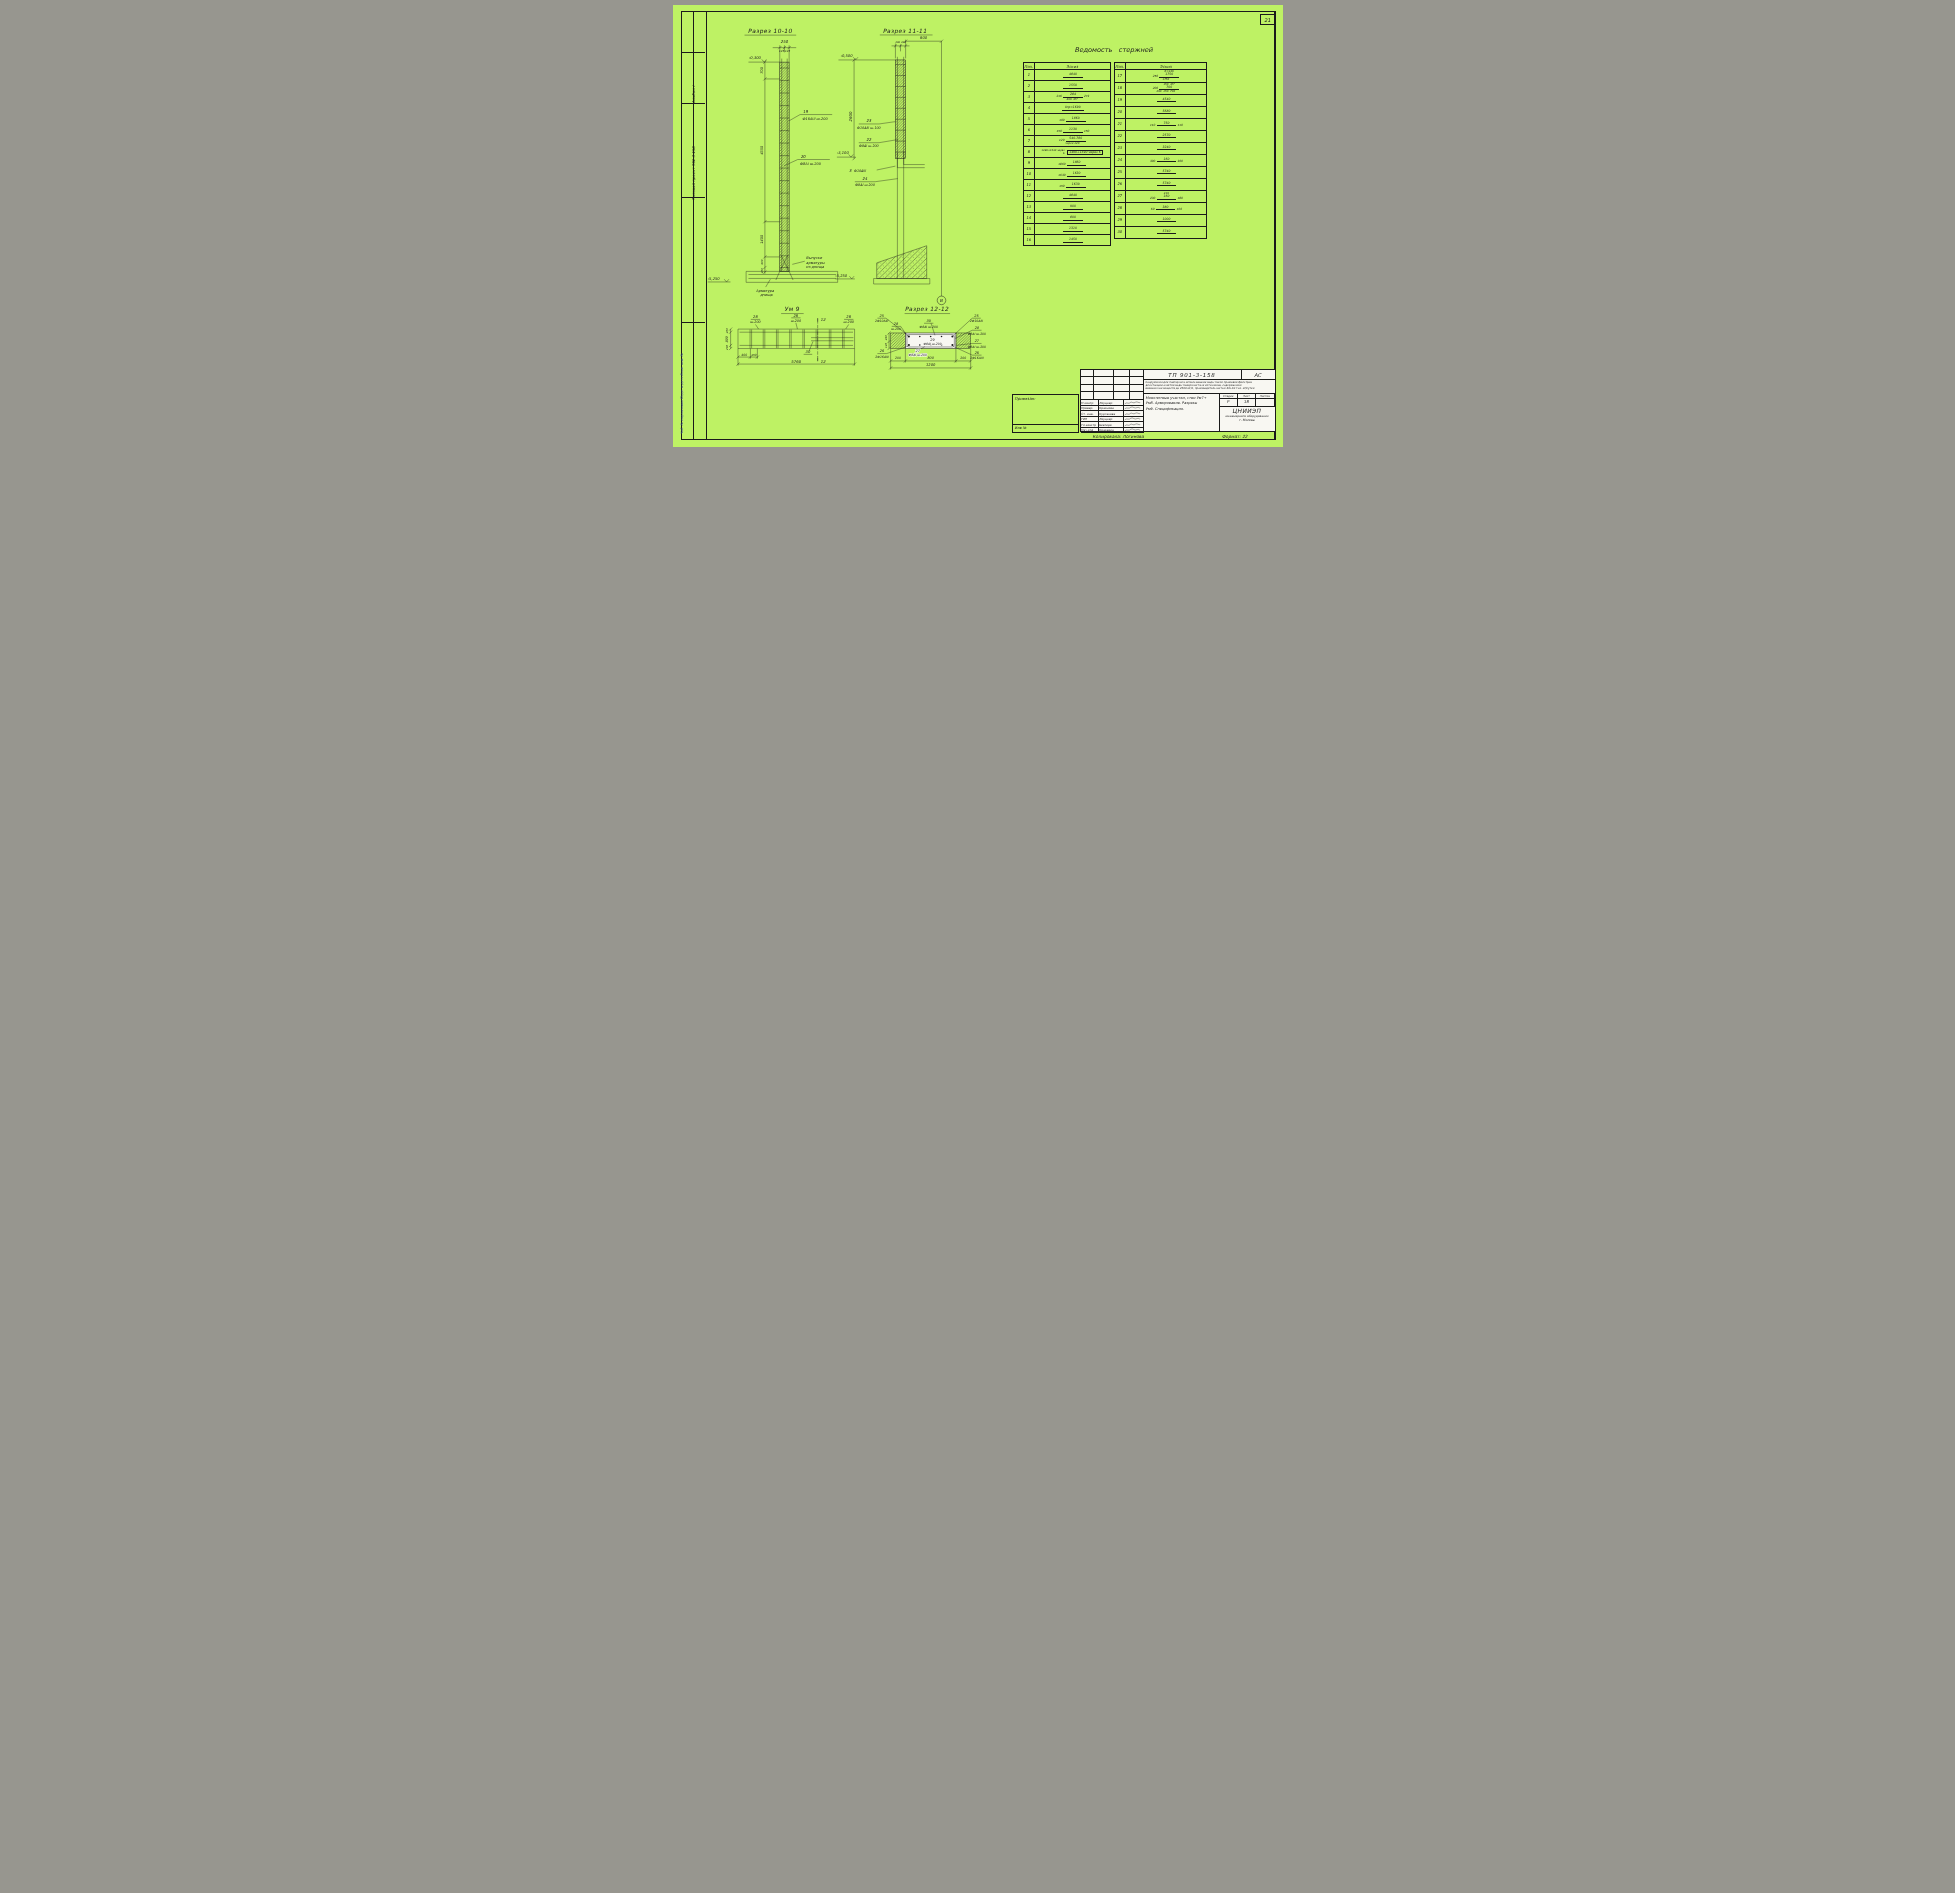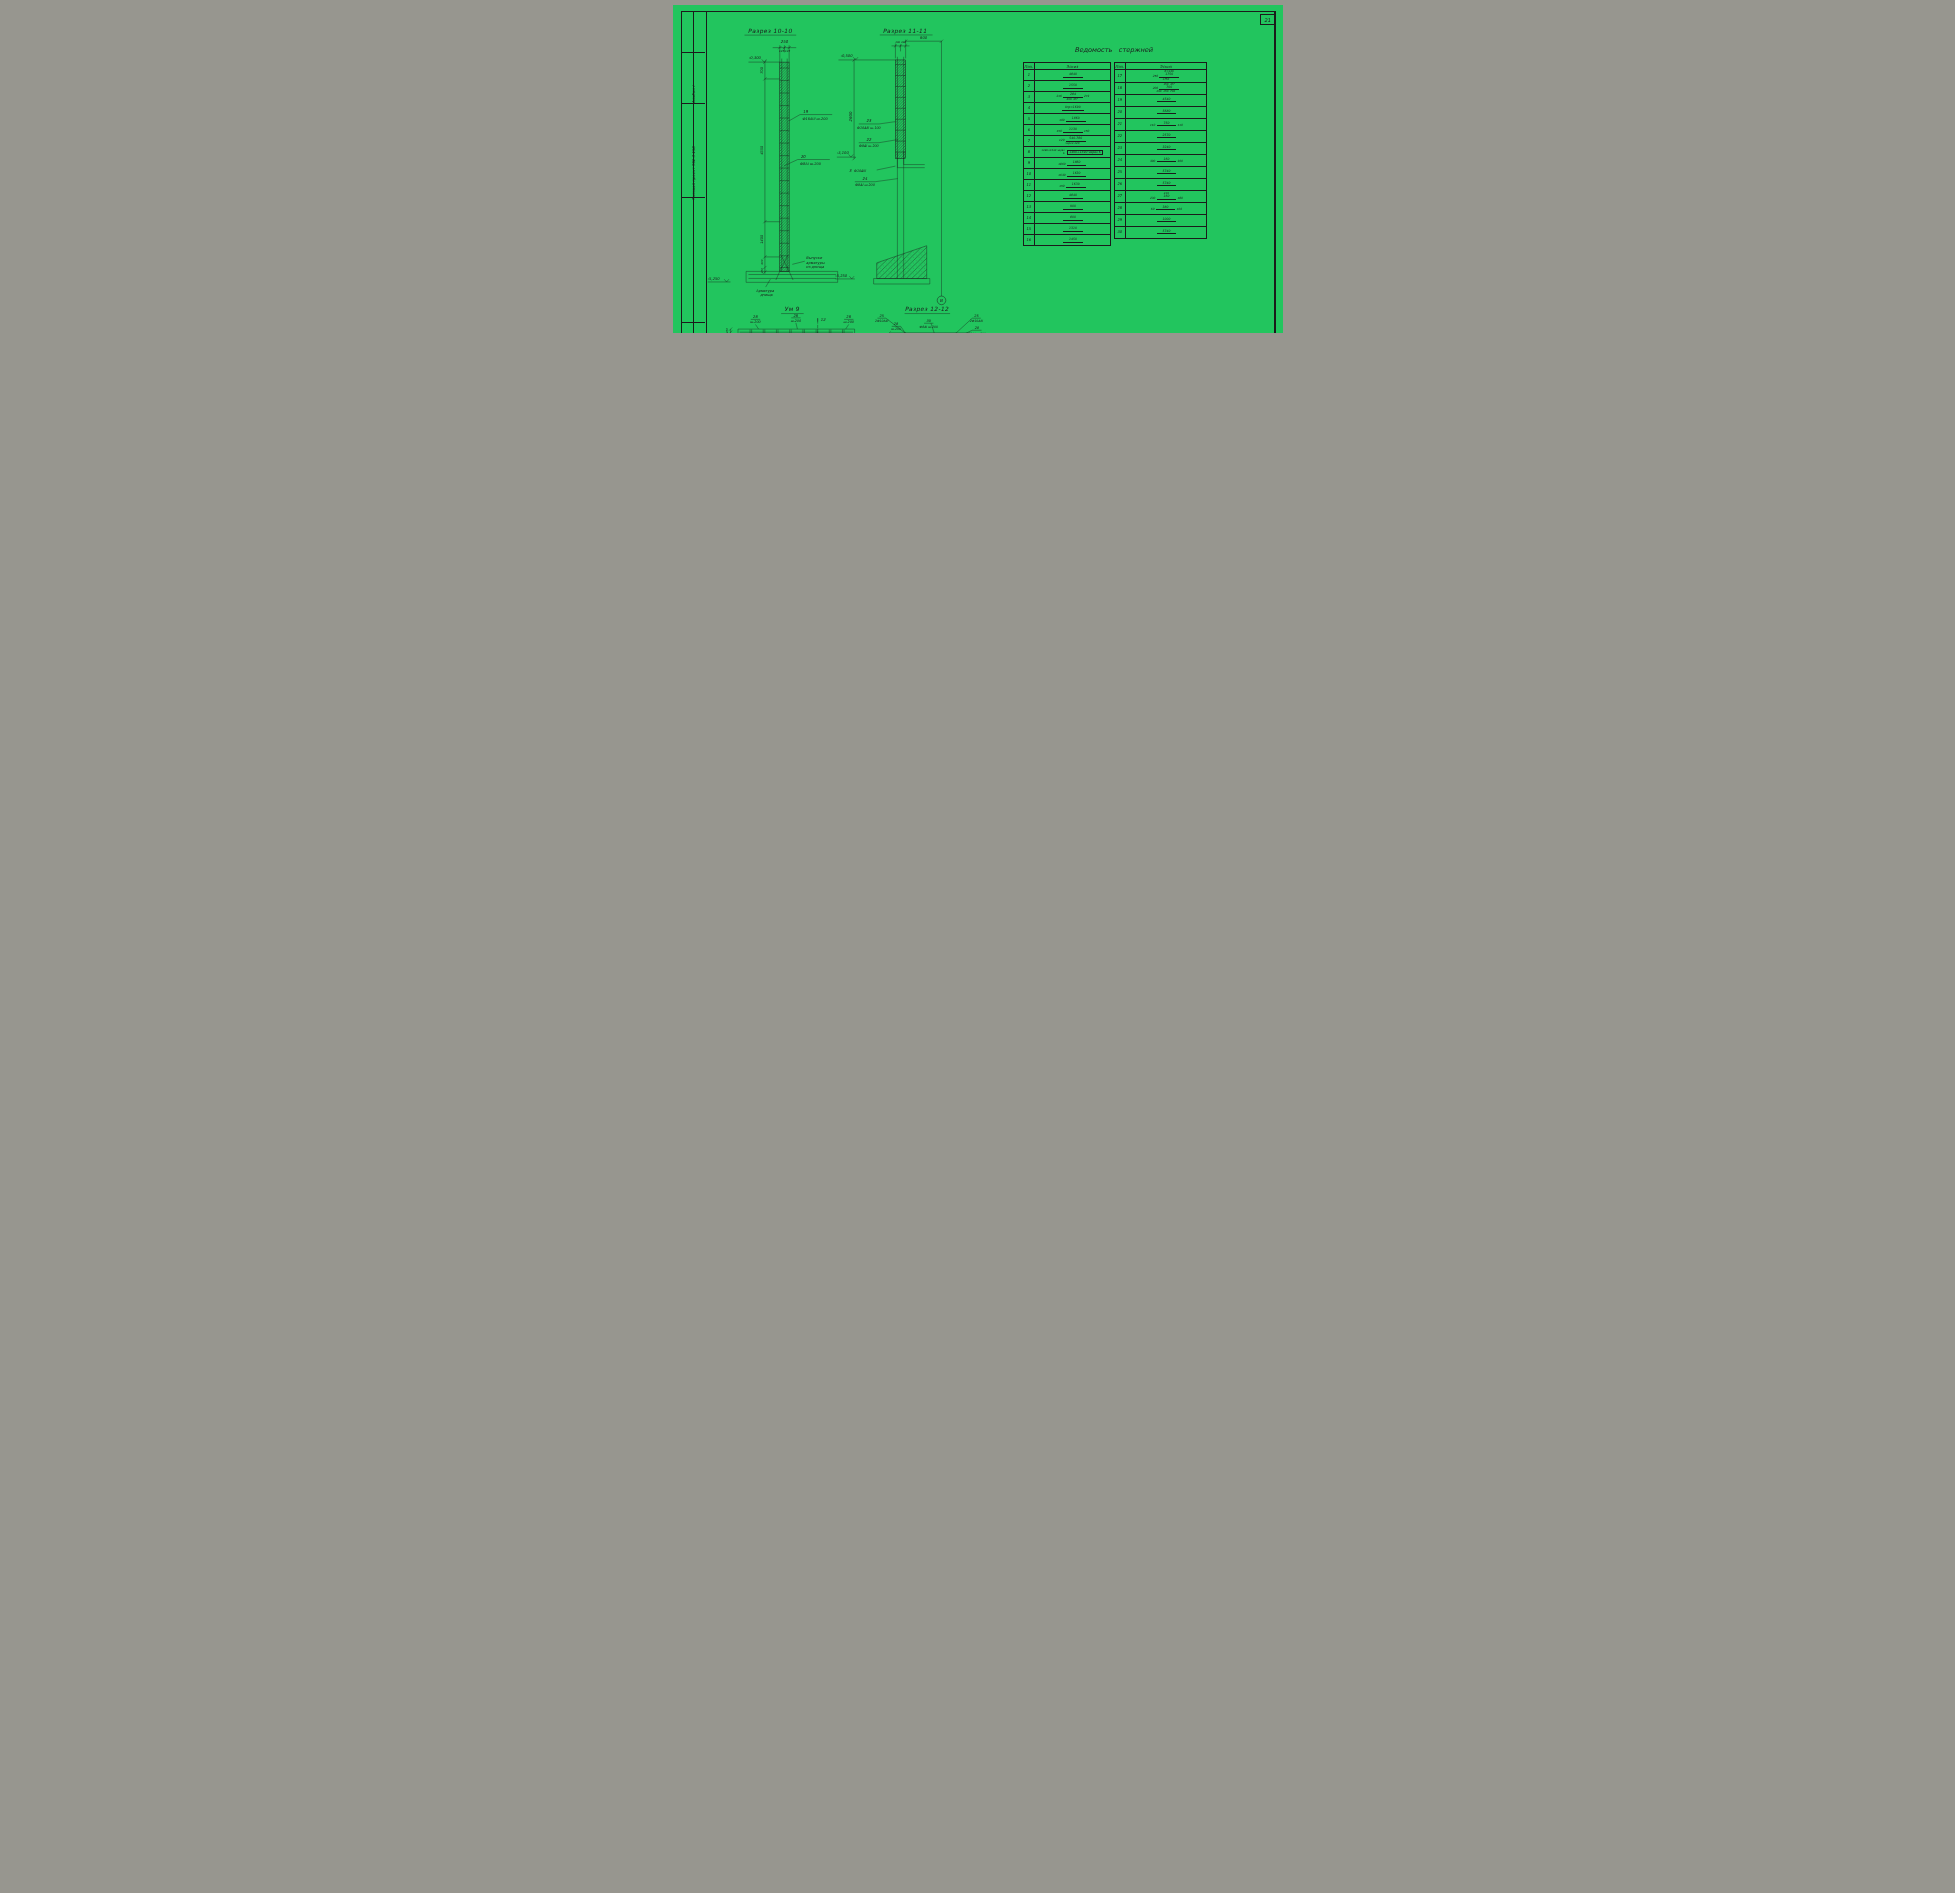--- a/index.html
+++ b/index.html
@@ -1,17 +1,17 @@
 <!DOCTYPE html>
 <html style="font-size:6.3px"><head>
 <meta charset="utf-8">
 <style>
   * { box-sizing: border-box; }
   body { margin:0; background:#97968f; display:flex; justify-content:center; padding:4.7px; }
-  .sheet { position:relative; width:610px; height:328px; background:#22c55e;
+  .sheet { position:relative; width:610px; height:442px; background:#bef264;
            font-family:"DejaVu Sans", sans-serif; font-style:italic; color:#1b1b1b; overflow:hidden; }
   .frame-outer { position:absolute; left:8.6px; top:6.3px; width:594px; height:429px; border:0.5px solid #1b1b1b; }
   .frame-main  { position:absolute; left:33px; top:6.3px; width:570px; height:429px; border:0.8px solid #1b1b1b; }
   .strip-div   { position:absolute; left:20.3px; top:6.3px; width:0; height:429px; border-left:0.5px solid #1b1b1b; }
   .strip-tick  { position:absolute; left:8.6px; width:24px; height:0; border-top:0.5px solid #1b1b1b; }
   .vlabel { position:absolute; transform:rotate(-90deg); transform-origin:left bottom; white-space:nowrap; }
   .pageno { position:absolute; left:587px; top:9.4px; width:16.4px; height:11px; border:0.6px solid #1b1b1b;
             display:flex; align-items:center; justify-content:center; font-size:5.1px; }
   .drw { position:absolute; }
   svg line, svg polyline, svg path { stroke:#1b1b1b; fill:none; stroke-width:1; }

